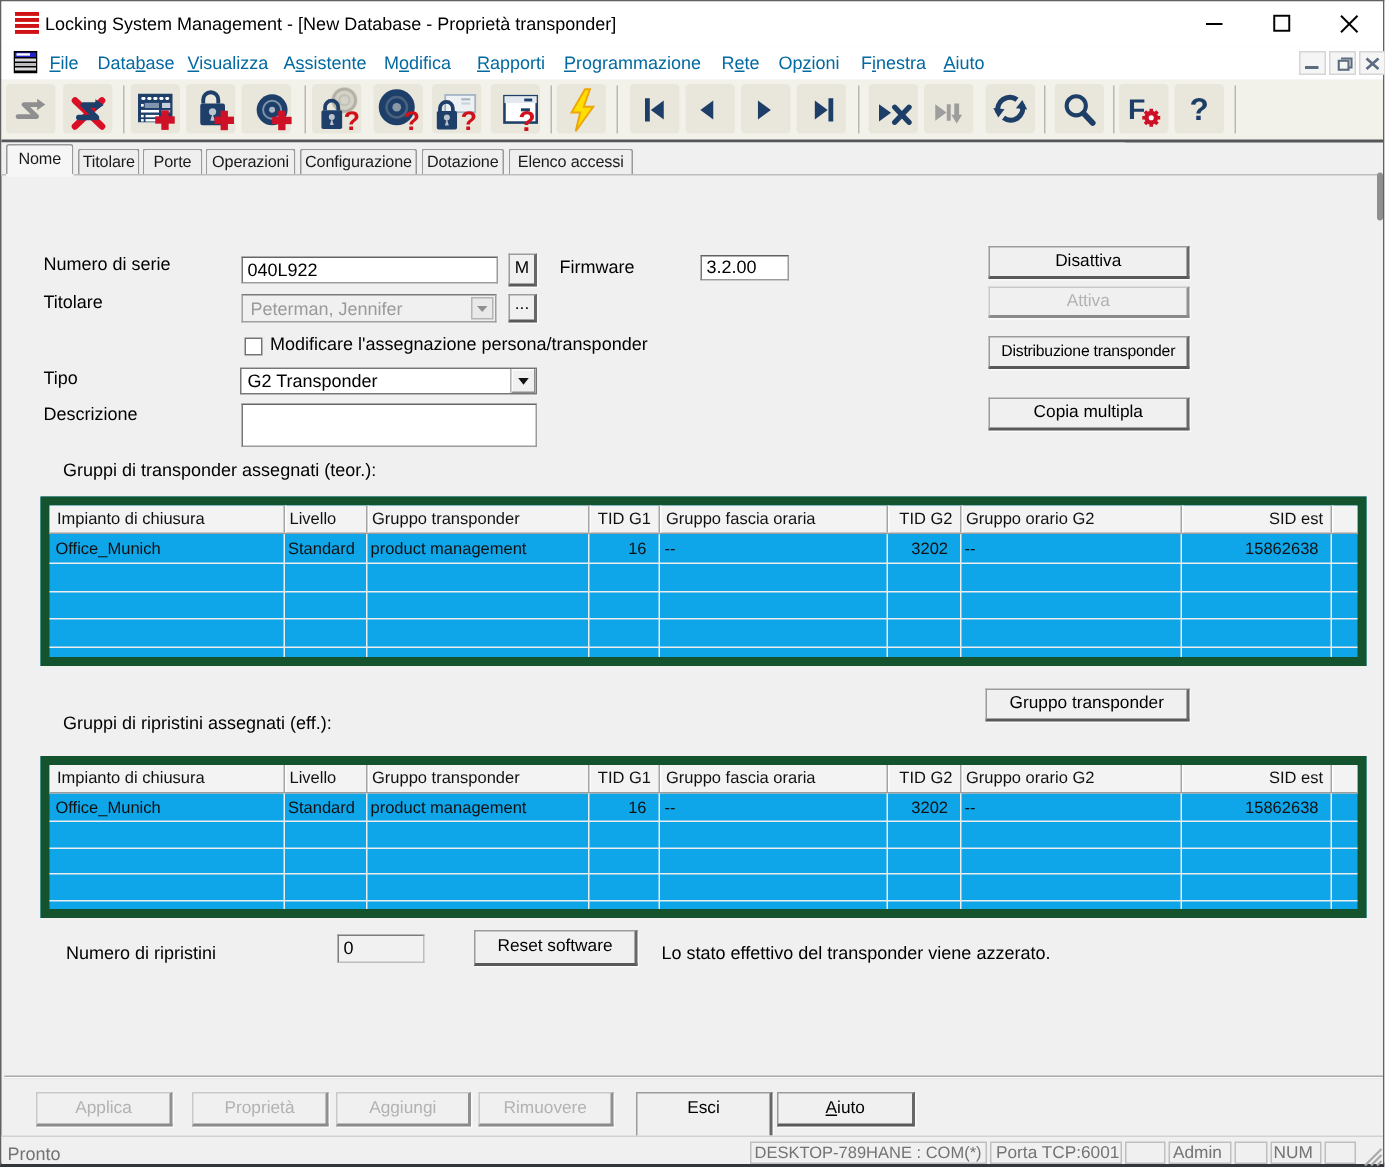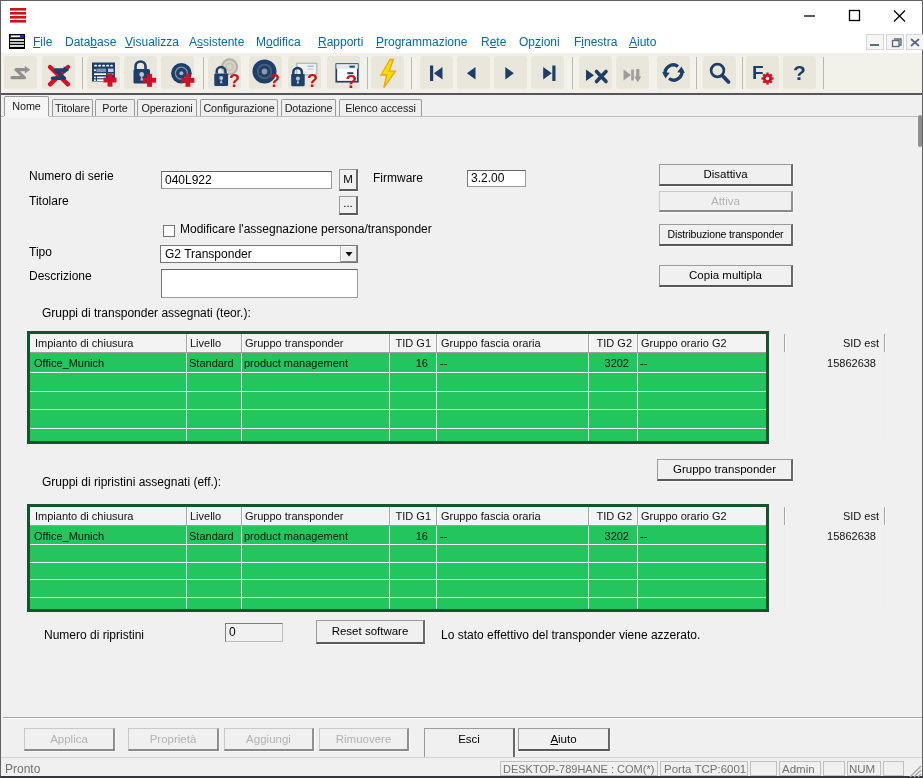--- a/index.html
+++ b/index.html
@@ -23,21 +23,21 @@
 .tab.active{top:1px;height:21px;background:#f6f6f6;line-height:19px;z-index:3}
 #tabline{position:absolute;left:0;top:115px;width:917px;height:1px;background:#bdbdbd}
 
 .lbl{position:absolute;font-size:12px;color:#000;white-space:nowrap}
 .glbl{position:absolute;font-size:12px;color:#9a9a9a;white-space:nowrap}
 .edit{position:absolute;background:#fff;border:1px solid #9b9b9b;border-top:1px solid #636363;border-left:1px solid #767676;font-size:12px;color:#000;padding-left:3px}
 .btn3d{position:absolute;white-space:nowrap;overflow:hidden;background:#f0f0f0;border-top:1px solid #9b9b9b;border-left:1px solid #9b9b9b;border-right:2px solid #686868;border-bottom:2px solid #595959;box-shadow:1px 1px 0 #fafafa;font-size:11.5px;color:#000;text-align:center}
 .btn3d.dis{color:#b2b2b2;border-top:1px solid #c9c9c9;border-left:1px solid #c9c9c9;border-right:2px solid #909090;border-bottom:2px solid #8a8a8a}
 .btn3d u{text-decoration:underline}
 
-.lv{position:absolute;left:26px;width:742px;background:#22c55e;border:3px solid #14532d}
+.lv{position:absolute;left:26px;width:884px;background:#0ea5e9;border:6px solid #14532d}
 .lvhead{position:absolute;left:0;top:0;right:0;height:19px;background:#f3f3f3;border-bottom:1px solid #9d9d9d}
 .hcell{position:absolute;top:0;height:18px;font-size:11px;color:#111;line-height:18px;white-space:nowrap}
 .hsep{position:absolute;top:0px;height:18px;width:1px;background:#a5a5a5;box-shadow:1px 0 0 #fdfdfd}
 .vline{position:absolute;top:19px;bottom:0;width:1px;background:#ededed}
 .hline{position:absolute;left:0;right:0;height:1px;background:#ededed}
 .dcell{position:absolute;font-size:11px;color:#111;line-height:18px;white-space:nowrap}
 
 #statusbar{position:absolute;left:0;top:756px;width:921px;height:19px;background:#f0f0f0;border-top:1px solid #d2d2d2}
 .sbox{position:absolute;top:3px;height:15px;border:1px solid #bfbfbf}
 .stxt{position:absolute;top:5px;font-size:11.5px;color:#737373;white-space:nowrap}
@@ -45,20 +45,21 @@
 <body>
 <div id="win">
 
 <div id="titlebar">
   <svg class="abs" style="left:9px;top:7px" width="16" height="15">
     <rect x="0" y="0" width="16" height="2.6" fill="#d01217"></rect>
     <rect x="0" y="4" width="16" height="2.6" fill="#d01217"></rect>
     <rect x="0" y="8" width="16" height="2.6" fill="#d01217"></rect>
     <rect x="0" y="12" width="16" height="2.6" fill="#d01217"></rect>
   </svg>
+  <div id="titletext">Locking System Management - [New Database - Proprietà transponder]</div>
   <svg class="abs" style="left:800px;top:6px" width="110" height="18">
     <line x1="3" y1="9" x2="14" y2="9" stroke="#000" stroke-width="1.3"></line>
     <rect x="48.5" y="3.5" width="10" height="10" fill="none" stroke="#000" stroke-width="1.3"></rect>
     <line x1="93" y1="3.5" x2="104" y2="14.5" stroke="#000" stroke-width="1.3"></line>
     <line x1="104" y1="3.5" x2="93" y2="14.5" stroke="#000" stroke-width="1.3"></line>
   </svg>
 </div>
 
 <div id="menubar">
   <svg class="abs" style="left:8px;top:3px" width="16" height="15">
@@ -307,20 +308,28 @@
 <div class="abs" style="left:3px;top:115px;width:45px;height:2px;background:#f6f6f6;z-index:4"></div>
 
 <div class="abs" style="left:917px;top:114px;width:4px;height:32px;background:#8f8f8f;border-radius:2px"></div>
 
 <div class="lbl" style="left:28px;top:168px">Numero di serie</div>
 <div class="edit" style="left:160px;top:170px;width:171px;height:18px;line-height:16px">040L922</div>
 <div class="btn3d" style="left:338px;top:168px;width:19px;height:22px;line-height:19px">M</div>
 <div class="lbl" style="left:372px;top:170px">Firmware</div>
 <div class="edit" style="left:466px;top:169px;width:59px;height:17px;line-height:15px">3.2.00</div>
 <div class="lbl" style="left:28px;top:193px">Titolare</div>
+<div class="abs" style="left:160px;top:195px;width:170px;height:19px;background:#f0f0f0;border:1px solid #a0a0a0;border-top-color:#7a7a7a">
+  <div class="glbl" style="left:5px;top:2px">Peterman, Jennifer</div>
+  <div class="abs" style="right:1px;top:1px;width:15px;height:15px;background:#e9e9e9;border:1px solid #b5b5b5">
+    <svg width="13" height="13">
+          <path d="M3 5 l3.5 4 3.5 -4 z" fill="#8f8f8f"></path>
+        </svg>
+  </div>
+</div>
 <div class="btn3d" style="left:338px;top:195px;width:19px;height:19px;line-height:12px">...</div>
 <div class="abs" style="left:162px;top:224px;width:12px;height:12px;background:#fff;border:1px solid #737373"></div>
 <div class="lbl" style="left:179px;top:221px">Modificare l'assegnazione persona/transponder</div>
 <div class="lbl" style="left:28px;top:244px">Tipo</div>
 <div class="abs" style="left:159px;top:244px;width:198px;height:18px;background:#fff;border:1px solid #767676">
   <div class="lbl" style="left:4px;top:1px">G2 Transponder</div>
   <div class="abs" style="right:0;top:0;width:17px;height:16px;background:#f0f0f0;border-left:1px solid #b3b3b3;box-shadow:inset -1px -1px 0 #8c8c8c,inset 1px 1px 0 #fdfdfd">
     <svg width="16" height="16">
           <path d="M4.5 6 l3.5 4.5 3.5 -4.5 z" fill="#111"></path>
         </svg>

